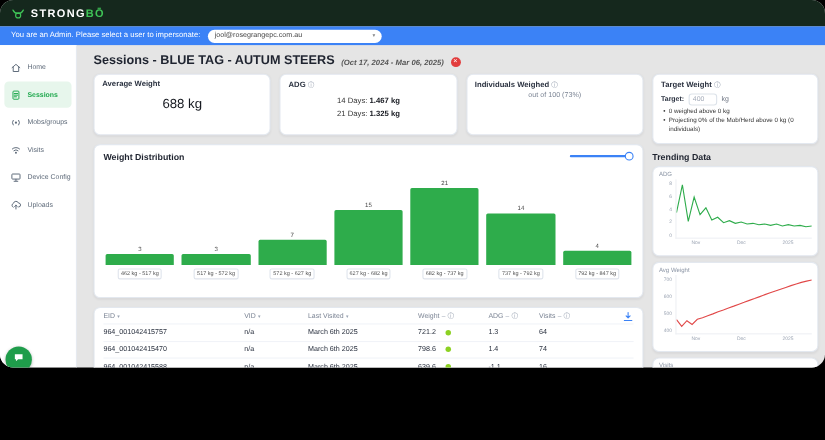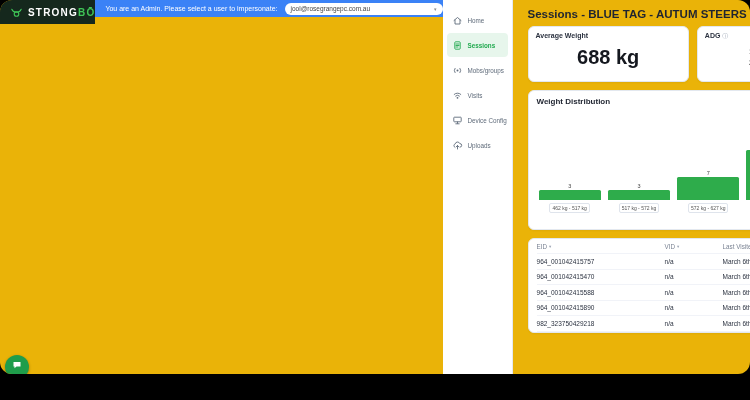--- a/index.html
+++ b/index.html
@@ -1,18 +1,18 @@
 <!DOCTYPE html>
 <html><head>
 <meta charset="utf-8">
 <style>
   * { box-sizing: border-box; margin: 0; padding: 0; }
   html,body { width:750px; height:400px; background:#000; font-family:"Liberation Sans", sans-serif; }
-  .screen { position:relative; width:750px; height:374px; border-radius:12px; overflow:hidden;
-            background:#eab308; display:flex; flex-direction:row; }
+  .screen { position:relative; width:750px; height:334px; border-radius:12px; overflow:hidden;
+            background:#e5e5e5; display:flex; flex-direction:column; }
 
   
   .topbar { height:24px; background:#15281d; display:flex; align-items:center; padding-left:10px; flex:0 0 auto; }
   .logo { display:flex; align-items:center; gap:5px; }
   .logo-text { font-size:10px; font-weight:bold; letter-spacing:1.2px; color:#fff; }
   .logo-text .green { color:#3fc457; }
 
   
   .adminbar { height:17px; background:#3b82f6; display:flex; align-items:center; gap:7px;
               padding-left:10px; flex:0 0 auto; }
@@ -39,29 +39,29 @@
   .grid { display:flex; gap:8px; }
   .col-left { width:500px; flex:0 0 auto; }
   .col-right { flex:1; min-width:0; }
 
   .card { background:#fff; border:1px solid #e3e8ef; border-radius:6px; box-shadow:0 1px 2px rgba(16,24,40,.05); }
   .card-label { font-size:7px; font-weight:bold; color:#2b3240; }
   .info-glyph { color:#9aa3b2; font-size:6px; font-weight:normal; }
 
   .cards-row { display:flex; gap:8px; }
   .cards-row .card { flex:1; height:56px; padding:5px 7px; }
-  .big-value { text-align:center; font-size:20px; font-weight:bold; color:#15181f; margin-top:7px; }
+  .big-value { text-align:center; font-size:12px; font-weight:normal; color:#15181f; margin-top:7px; }
   .adg-lines { text-align:center; font-size:7px; color:#333; margin-top:5px; line-height:1.6; }
   .adg-lines b { color:#15181f; }
   .iw-value { text-align:center; font-size:14px; font-weight:bold; color:#15181f; margin-top:3px; }
   .iw-sub { text-align:center; font-size:6.5px; color:#7b8494; margin-top:1px; }
 
   
   .wd-card { margin-top:8px; height:140px; padding:6px 8px 4px; }
-  .wd-head { display:flex; justify-content:space-between; align-items:center; }
+  .wd-head { display:flex; justify-content:space-between; align-items:flex-start; }
   .wd-title { font-size:8px; font-weight:bold; color:#1f2430; }
   .slider { width:58px; display:flex; align-items:center; cursor:pointer; }
   .slider-track { flex:1; height:2.5px; background:#3b82f6; border-radius:2px; }
   .slider-handle { width:8px; height:8px; border:1.6px solid #3b82f6; background:#fff; border-radius:50%; margin-left:-3px; }
   .wd-bars { display:flex; align-items:flex-end; gap:7px; height:103px; margin-top:4px; padding:0 2px; }
   .wd-col { flex:1; display:flex; flex-direction:column; align-items:center; justify-content:flex-end; }
   .wd-val { font-size:5.5px; color:#444; margin-bottom:1px; }
   .wd-bar { width:100%; background:#2eac4b; border-radius:1.5px 1.5px 0 0; }
   .wd-cat { margin-top:3px; font-size:5px; color:#555; border:1px solid #dfe4ec; border-radius:2px;
             padding:1px 2px; background:#fff; white-space:nowrap; }
@@ -360,20 +360,21 @@
               <span class="lbl">Target:</span>
               <span class="target-input">400</span>
               <span class="unit">kg</span>
             </div>
             <ul class="bullets">
               <li>0 weighed above 0 kg</li>
               <li>Projecting 0% of the Mob/Herd above 0 kg (0 individuals)</li>
             </ul>
           </section>
 
+          <div class="trend-title">Trending Data</div>
 
           <section class="card chart-card">
             <div class="chart-lbl">ADG</div>
             <div class="chart-body">
                 <div class="yticks">
                   <div>8</div>
                   <div>6</div>
                   <div>4</div>
                   <div>2</div>
                   <div>0</div>

